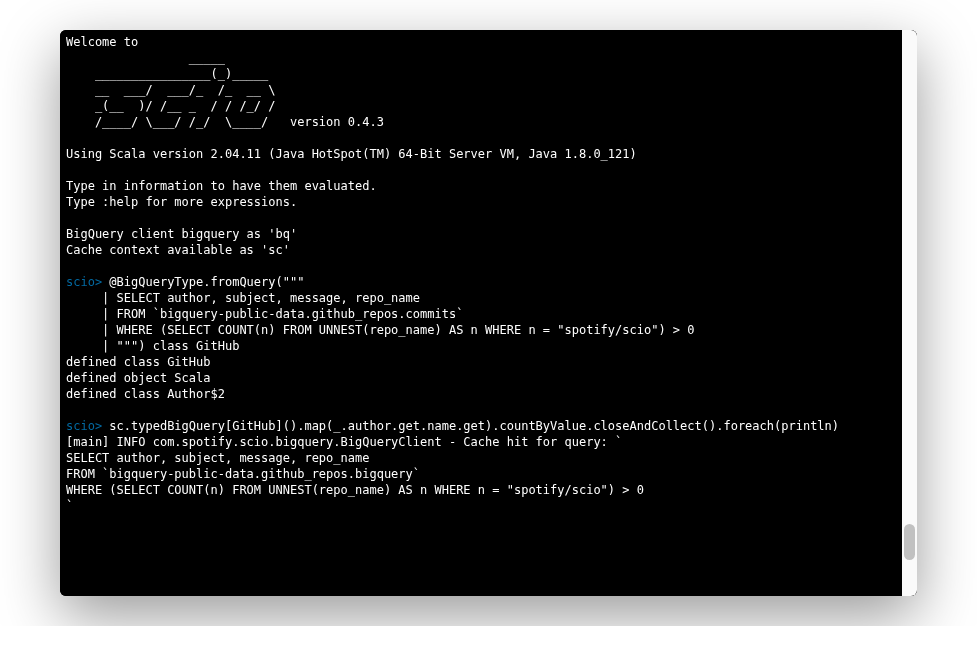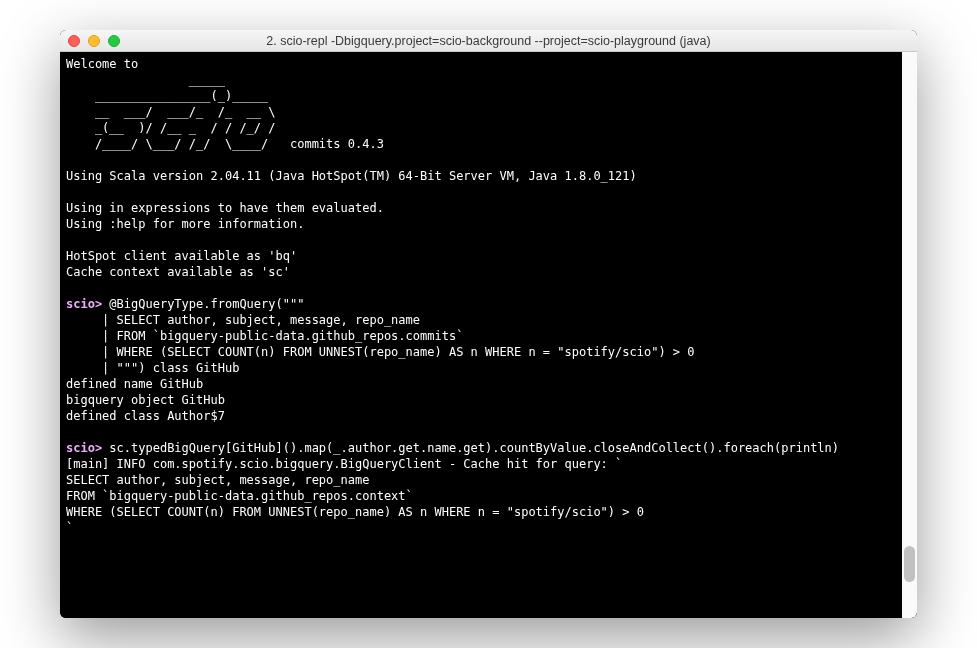--- a/index.html
+++ b/index.html
@@ -59,22 +59,22 @@
       font-family: "Menlo", "Monaco", monospace;
       font-size: 12px;
       line-height: 16px;
       height: 566px;
       position: relative;
     }
     .terminal-content {
       white-space: pre;
     }
     .prompt {
-      color: #f0abfc;
-      font-weight: bold;
+      color: #0369a1;
+      font-weight: normal;
     }
     .scrollbar {
       position: absolute;
       right: 0;
       top: 0;
       bottom: 0;
       width: 15px;
       background: #fafafa;
     }
     .scrollbar-thumb {
@@ -84,56 +84,48 @@
       top: 494px;
       height: 36px;
       background: #c1c1c1;
       border-radius: 6px;
     }
   </style>
 </head>
 <body>
 
 <div class="window">
-  <div class="titlebar">
-    <div class="traffic-lights">
-      <div class="traffic-light tl-close"></div>
-      <div class="traffic-light tl-min"></div>
-      <div class="traffic-light tl-max"></div>
-    </div>
-    <div class="window-title">2. scio-repl -Dbigquery.project=scio-background --project=scio-playground  (java)</div>
-  </div>
   <div class="terminal">
     <div class="terminal-content"><span>Welcome to</span>
 <span>                 _____</span>
 <span>    ________________(_)_____</span>
 <span>    __  ___/  ___/_  /_  __ \</span>
 <span>    _(__  )/ /__ _  / / /_/ /</span>
-<span>    /____/ \___/ /_/  \____/</span><span>   commits 0.4.3</span>
+<span>    /____/ \___/ /_/  \____/</span><span>   version 0.4.3</span>
 
 <span>Using Scala version 2.04.11 (Java HotSpot(TM) 64-Bit Server VM, Java 1.8.0_121)</span>
 
-<span>Using in expressions to have them evaluated.</span>
-<span>Using :help for more information.</span>
+<span>Type in information to have them evaluated.</span>
+<span>Type :help for more expressions.</span>
 
-<span>HotSpot client available as 'bq'</span>
+<span>BigQuery client bigquery as 'bq'</span>
 <span>Cache context available as 'sc'</span>
 
 <span class="prompt">scio&gt;</span><span> @BigQueryType.fromQuery("""</span>
 <span>     | SELECT author, subject, message, repo_name</span>
 <span>     | FROM `bigquery-public-data.github_repos.commits`</span>
 <span>     | WHERE (SELECT COUNT(n) FROM UNNEST(repo_name) AS n WHERE n = "spotify/scio") &gt; 0</span>
 <span>     | """) class GitHub</span>
-<span>defined name GitHub</span>
-<span>bigquery object GitHub</span>
-<span>defined class Author$7</span>
+<span>defined class GitHub</span>
+<span>defined object Scala</span>
+<span>defined class Author$2</span>
 
 <span class="prompt">scio&gt;</span><span> sc.typedBigQuery[GitHub]().map(_.author.get.name.get).countByValue.closeAndCollect().foreach(println)</span>
 <span>[main] INFO com.spotify.scio.bigquery.BigQueryClient - Cache hit for query: `</span>
 <span>SELECT author, subject, message, repo_name</span>
-<span>FROM `bigquery-public-data.github_repos.context`</span>
+<span>FROM `bigquery-public-data.github_repos.bigquery`</span>
 <span>WHERE (SELECT COUNT(n) FROM UNNEST(repo_name) AS n WHERE n = "spotify/scio") &gt; 0</span>
 <span>`</span></div>
     <div class="scrollbar">
       <div class="scrollbar-thumb"></div>
     </div>
   </div>
 </div>
 
 </body></html>

